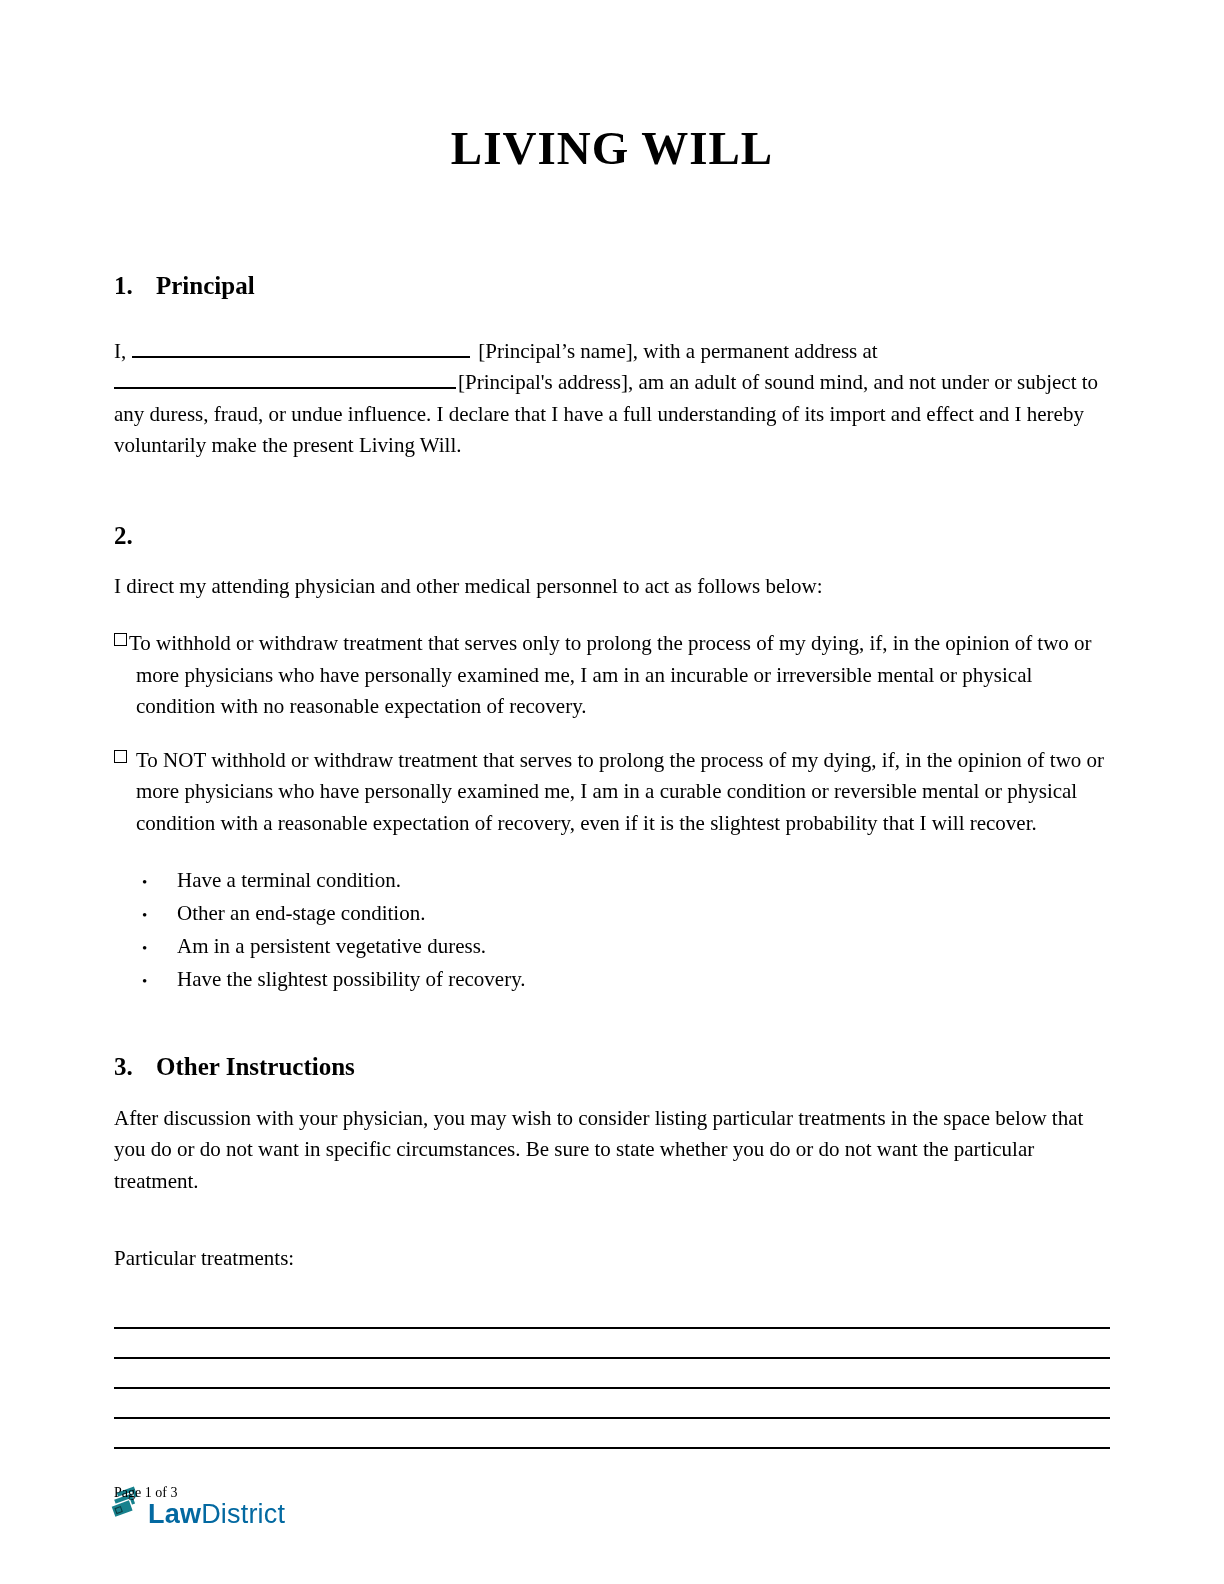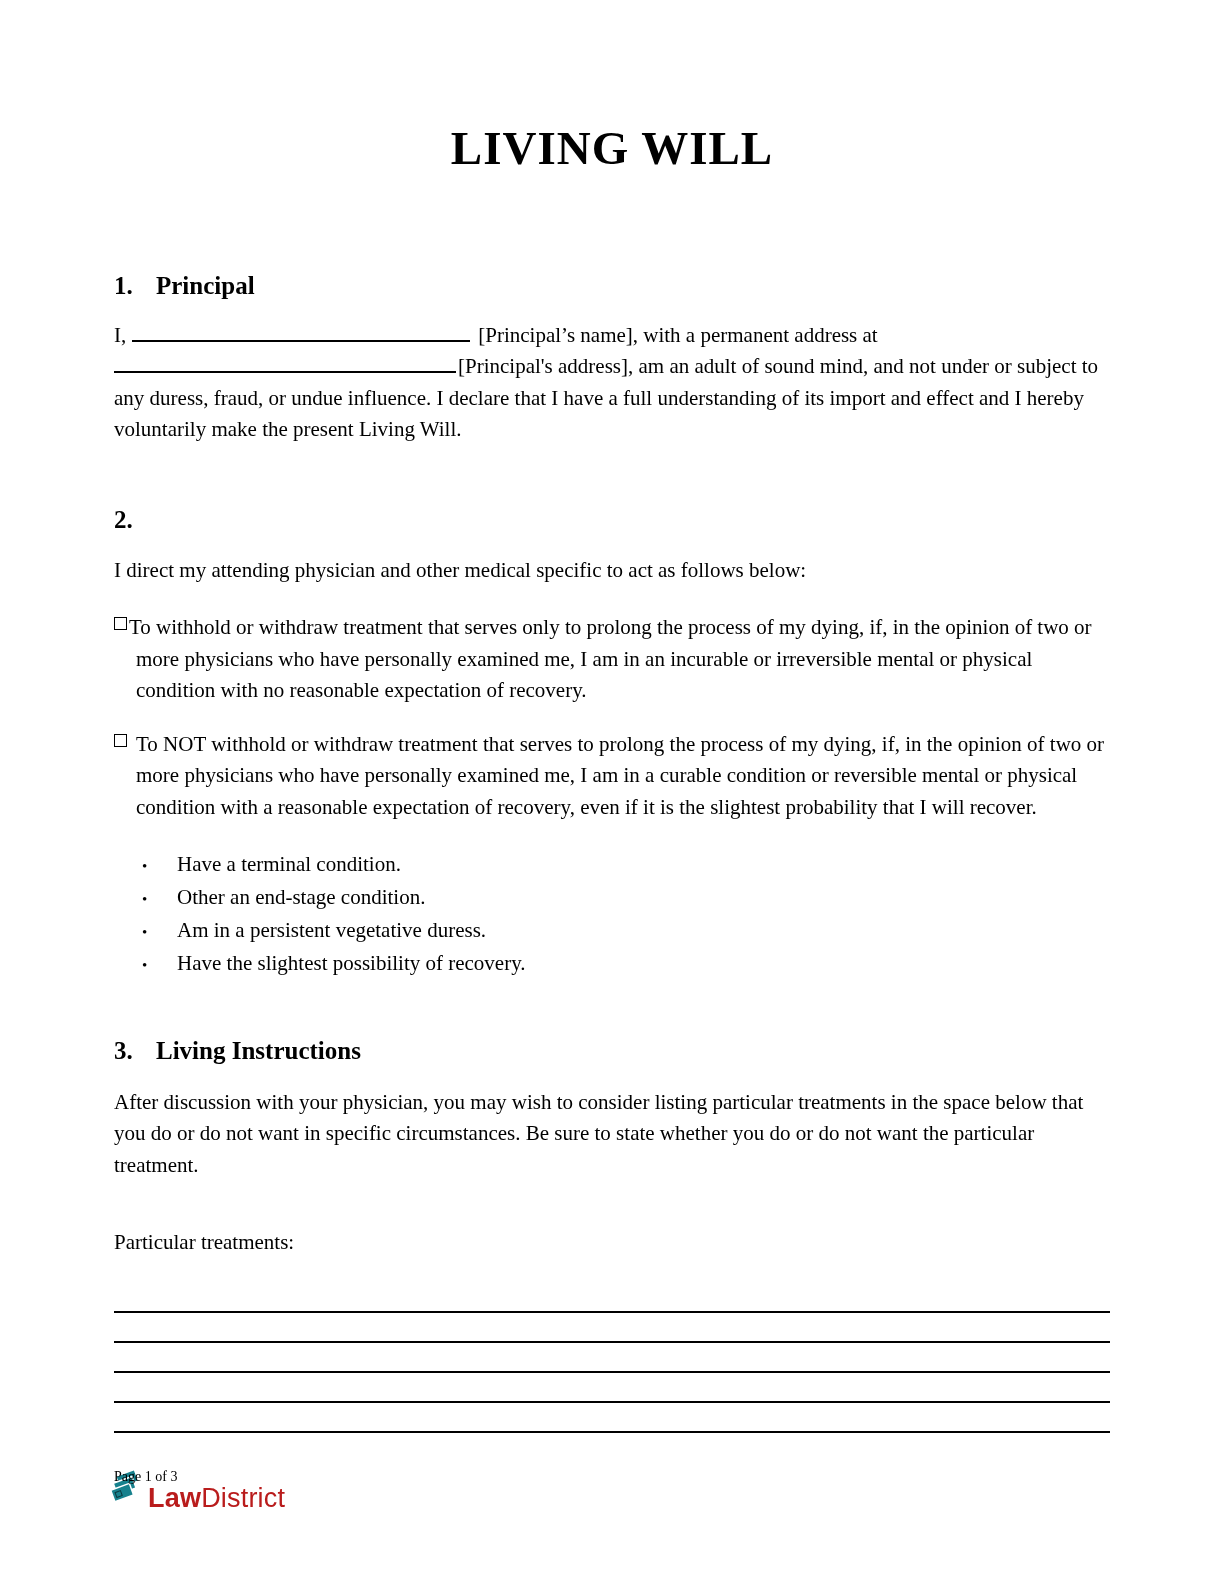--- a/index.html
+++ b/index.html
@@ -33,21 +33,21 @@
     line-height: 1.25;
   }
   .section-heading .sec-num { width: 42px; }
   .sh-1 { margin-top: 94px; }
   .sh-2 { margin-top: 58px; }
   .sh-3 { margin-top: 54px; }
   .body-text {
     font-size: 21px;
     line-height: 1.5;
   }
-  .para-principal { margin-top: 18px; }
+  .para-principal { margin-top: 34px; }
   .blank {
     display: inline-block;
     border-bottom: 2px solid #000;
     height: 20px;
     vertical-align: baseline;
   }
   .blank-name { width: 338px; margin: 0 8px 0 6px; }
   .blank-address { width: 342px; margin-right: 2px; }
   .s2-intro { margin-top: 20px; }
   .option-row {
@@ -93,21 +93,21 @@
   }
   .brand {
     position: absolute;
     left: -6px;
     top: 2px;
     display: flex;
     align-items: center;
     font-family: "Liberation Sans", sans-serif;
   }
   .brand-icon { width: 34px; height: 36px; margin-right: 6px; }
-  .brand-text { font-size: 27px; color: #b91c1c; letter-spacing: 0.2px; margin-top: 20px; }
+  .brand-text { font-size: 27px; color: #0369a1; letter-spacing: 0.2px; margin-top: 20px; }
   .brand-text .law { font-weight: 800; }
   .brand-text .district { font-weight: 400; }
   .page-indicator {
     position: absolute;
     left: 0; right: 0;
     top: 8px;
     text-align: left;
     font-size: 14px;
   }
 </style>
@@ -125,21 +125,21 @@
 
   <div class="body-text para-principal">
     <div><span>I,</span><span class="blank blank-name"></span><span>[Principal’s name], with a permanent address at</span></div>
     <div><span class="blank blank-address"></span><span>[Principal's address], am an adult of sound mind, and not under or subject to any duress, fraud, or undue influence. I declare that I have a full understanding of its import and effect and I hereby voluntarily make the present Living Will.</span></div>
   </div>
 
   <div class="section-heading sh-2">
     <span class="sec-num">2.</span>
   </div>
 
-  <p class="body-text s2-intro">I direct my attending physician and other medical specific to act as follows below:</p>
+  <p class="body-text s2-intro">I direct my attending physician and other medical personnel to act as follows below:</p>
 
   <div class="body-text option-row option-1"><span class="checkbox cb-1"></span><span>To withhold or withdraw treatment that serves only to prolong the process of my dying, if, in the opinion of two or more physicians who have personally examined me, I am in an incurable or irreversible mental or physical condition with no reasonable expectation of recovery.</span></div>
 
   <div class="body-text option-row option-2"><span class="checkbox cb-2"></span><span>To NOT withhold or withdraw treatment that serves to prolong the process of my dying, if, in the opinion of two or more physicians who have personally examined me, I am in a curable condition or reversible mental or physical condition with a reasonable expectation of recovery, even if it is the slightest probability that I will recover.</span></div>
 
 
   <ul class="body-text conditions-list">
     <li>
         <span class="bullet">•</span>
         <span>Have a terminal condition.</span>
@@ -153,21 +153,21 @@
         <span>Am in a persistent vegetative duress.</span>
       </li>
     <li>
         <span class="bullet">•</span>
         <span>Have the slightest possibility of recovery.</span>
       </li>
   </ul>
 
   <div class="section-heading sh-3">
     <span class="sec-num">3.</span>
-    <span>Living Instructions</span>
+    <span>Other Instructions</span>
   </div>
 
   <p class="body-text para-other">After discussion with your physician, you may wish to consider listing particular treatments in the space below that you do or do not want in specific circumstances. Be sure to state whether you do or do not want the particular treatment.</p>
 
   <p class="body-text treatments-label">Particular treatments:</p>
 
   <div class="write-lines">
     <div class="write-line"></div>
     <div class="write-line"></div>
     <div class="write-line"></div>

